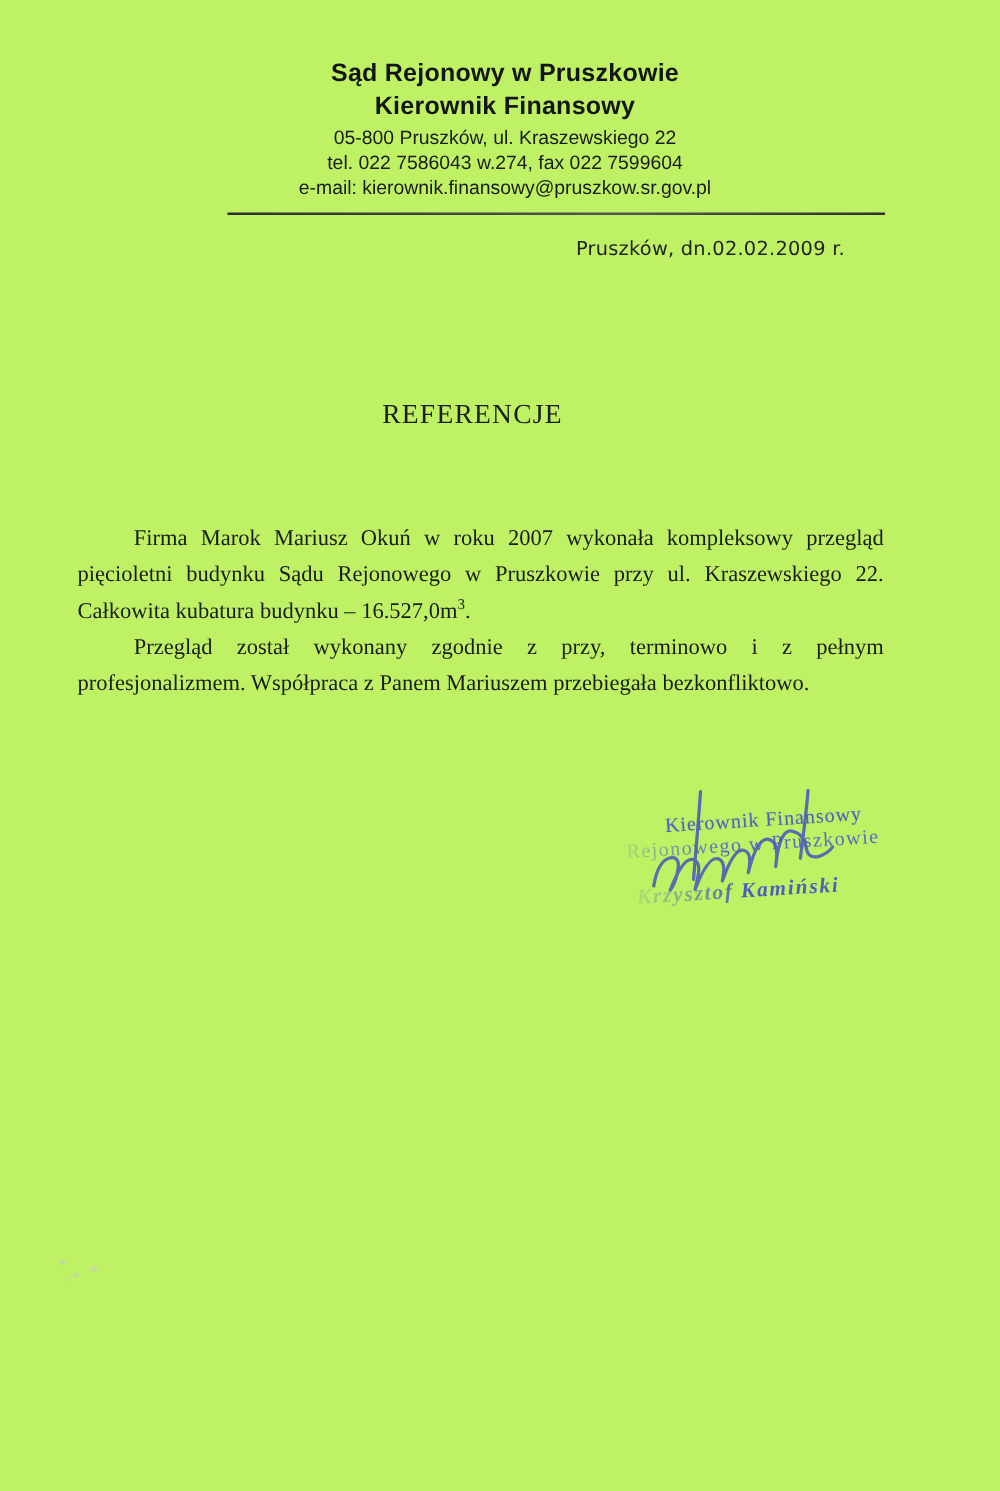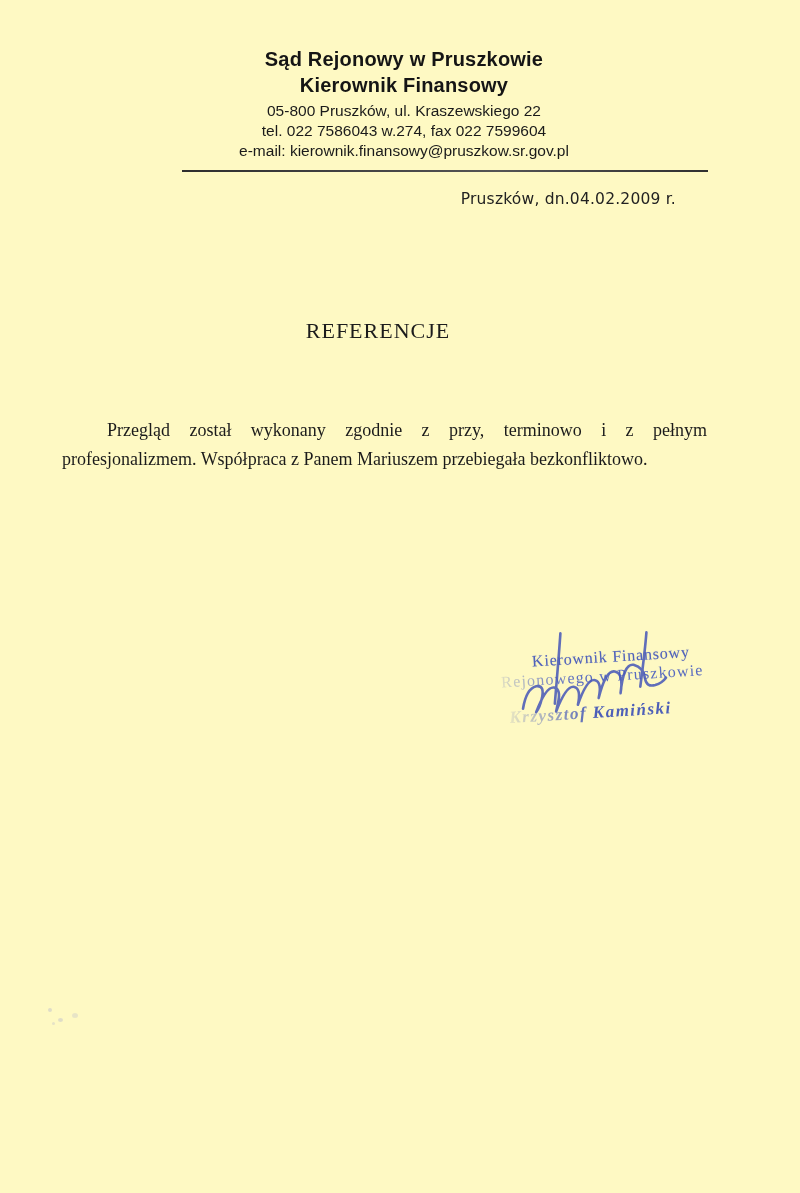--- a/index.html
+++ b/index.html
@@ -1,21 +1,21 @@
 <!DOCTYPE html>
 <html><head>
 <meta charset="utf-8">
 <style>
   * { margin: 0; padding: 0; box-sizing: border-box; }
   html, body { background: #ffffff; }
   .page {
     position: relative;
     width: 800px;
     height: 1193px;
-    background: #fef9c3;
+    background: #bef264;
     overflow: hidden;
     font-family: "Liberation Serif", serif;
     color: #1d1d1d;
   }
 
   
   .letterhead {
     position: absolute;
     top: 46px;
     left: 0;
@@ -166,25 +166,26 @@
   <header class="letterhead">
     <div class="lh-bold">Sąd Rejonowy w Pruszkowie</div>
     <div class="lh-bold">Kierownik Finansowy</div>
     <div class="lh-reg first">05-800 Pruszków, ul. Kraszewskiego 22</div>
     <div class="lh-reg">tel. 022 7586043 w.274, fax 022 7599604</div>
     <div class="lh-reg">e-mail: kierownik.finansowy@pruszkow.sr.gov.pl</div>
   </header>
 
   <div class="rule"></div>
 
-  <div class="dateline">Pruszków, dn.04.02.2009 r.</div>
+  <div class="dateline">Pruszków, dn.02.02.2009 r.</div>
 
   <h1 class="doc-title">REFERENCJE</h1>
 
   <div class="body-text">
+    <p><span>Firma Marok Mariusz Okuń w roku 2007 wykonała kompleksowy przegląd pięcioletni budynku Sądu Rejonowego w Pruszkowie przy ul. Kraszewskiego 22. Całkowita kubatura budynku – 16.527,0m</span><sup>3</sup><span>.</span></p>
     <p>Przegląd został wykonany zgodnie z przy, terminowo i z pełnym profesjonalizmem. Współpraca z Panem Mariuszem przebiegała bezkonfliktowo.</p>
   </div>
 
   <div class="stamp-block">
     <div class="stamp-line stamp-title">Kierownik Finansowy</div>
     <div class="stamp-line stamp-org">Rejonowego w Pruszkowie</div>
     <div class="stamp-line stamp-name">Krzysztof Kamiński</div>
   </div>
 
   <svg class="signature-svg" viewBox="0 0 200 105" xmlns="http://www.w3.org/2000/svg">

